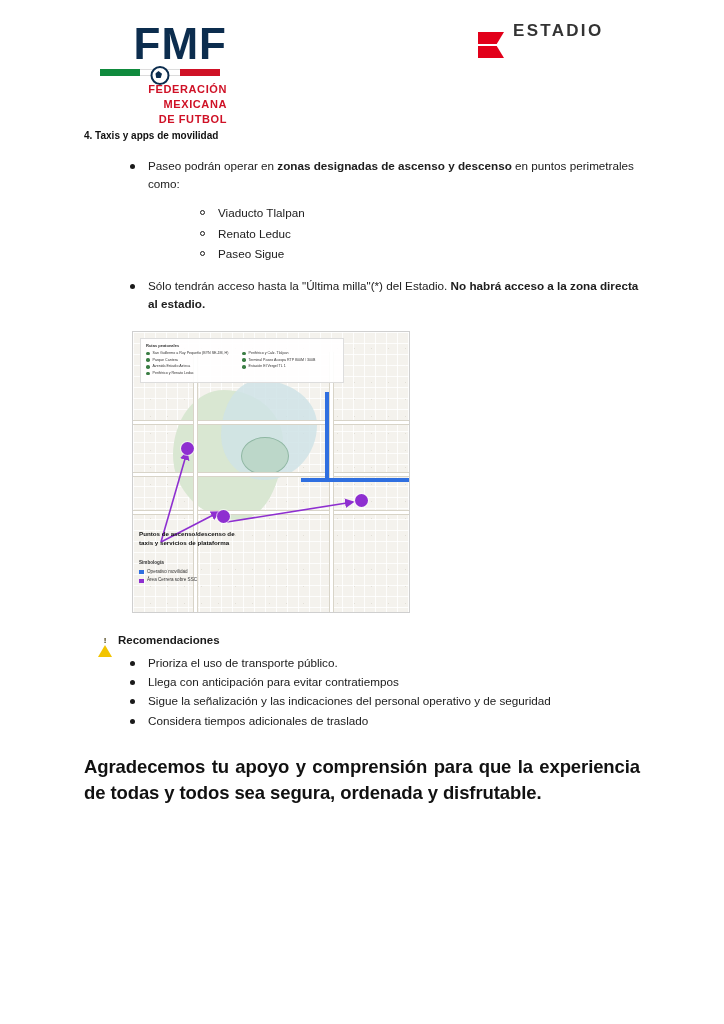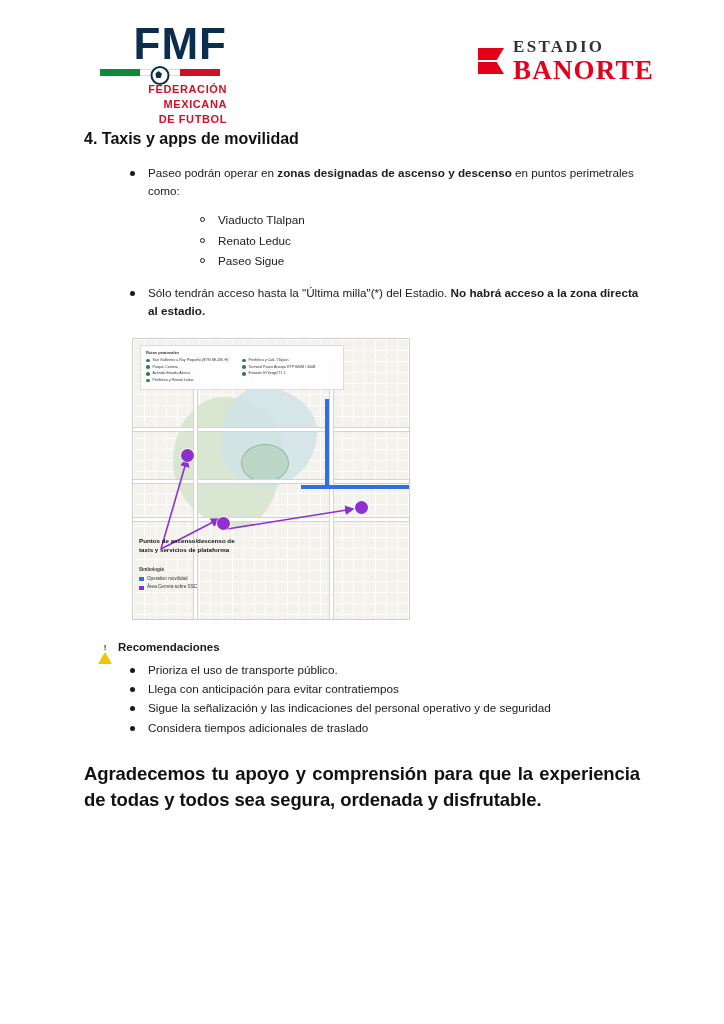--- a/index.html
+++ b/index.html
@@ -79,24 +79,23 @@
     font-size: 11px;
     font-weight: bold;
     letter-spacing: 0.6px;
     color: #cf1126;
     line-height: 1.35;
   }
 
   .banorte-logo {
     position: absolute;
     left: 478px;
-    top: 38px;
+    top: 22px;
     display: flex;
     align-items: flex-start;
-    font-family: Liberation Serif, serif;
   }
   .banorte-mark {
     width: 26px;
     height: 30px;
     margin-right: 9px;
     margin-top: 8px;
     position: relative;
   }
   .banorte-mark .b1, .banorte-mark .b2 {
     position: absolute;
@@ -123,21 +122,21 @@
     letter-spacing: 1.2px;
     color: #e2001a;
     margin-top: 2px;
   }
 
   
   .content {
     padding: 0 84px;
   }
   .section-title {
-    font-size: 16px;
+    font-size: 10px;
     font-weight: bold;
     color: #111111;
     margin: 10px 0 16px 0;
   }
 
   ul.lvl1 {
     margin: 0 0 0 46px;
     padding: 0;
     list-style: none;
   }
@@ -393,21 +392,20 @@
       </div>
     </div>
 
     <div class="banorte-logo">
       <div class="banorte-mark">
         <div class="b1"></div>
         <div class="b2"></div>
       </div>
       <div class="banorte-text">
         <div class="banorte-estadio">ESTADIO</div>
-        <div class="banorte-name">BANORTE</div>
       </div>
     </div>
   </div>
 
   <div class="content">
 
     <div class="section-title">4. Taxis y apps de movilidad</div>
 
     <ul class="lvl1">
       <li>

